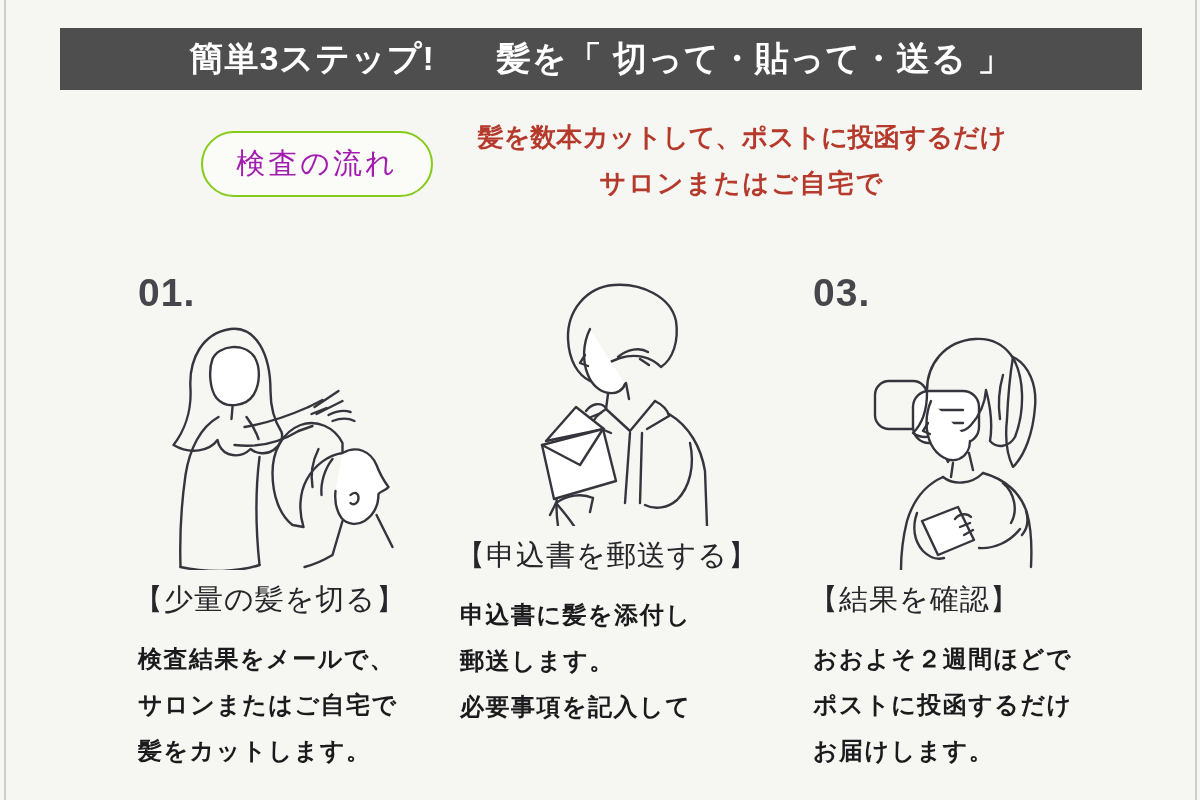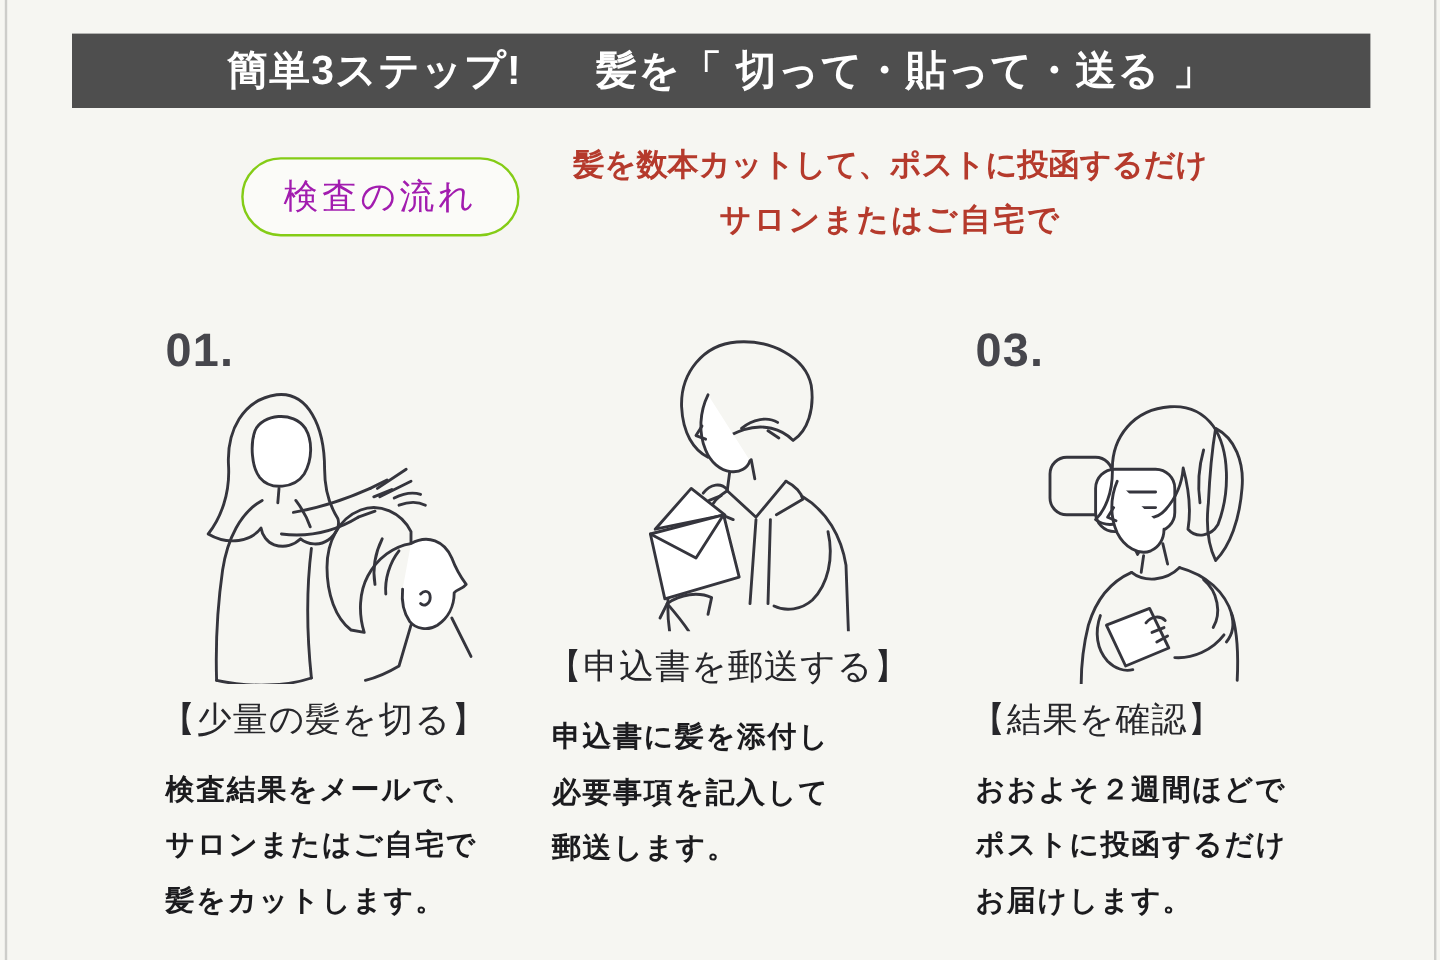--- a/index.html
+++ b/index.html
@@ -124,22 +124,22 @@
         <path class="ln" d="M52 174 L90 194 L113 158"></path>
       </g>
 
       <path class="ln" d="M96 140 C102 132 111 131 116 137 M101 146 L111 142"></path>
       <path class="ln" d="M66 232 C77 224 92 222 103 227 M66 232 L60 244 M103 227 L100 241"></path>
       <path class="ln" d="M84 255 C78 246 72 239 66 232"></path>
     </svg>
     <h3>【申込書を郵送する】</h3>
     <div class="body">
       <div>申込書に髪を添付し</div>
+      <div>郵送します。</div>
       <div>必要事項を記入して</div>
-      <div>郵送します。</div>
     </div>
   </section>
 
   <section class="step s3">
     <div class="num">03.</div>
     <svg width="250" height="255" viewBox="0 0 250 255">
 
       <g>
         <rect class="ln" x="48" y="66" width="52" height="48" rx="14"></rect>
         <rect class="ln fillw" x="86" y="76" width="66" height="52" rx="16"></rect>

